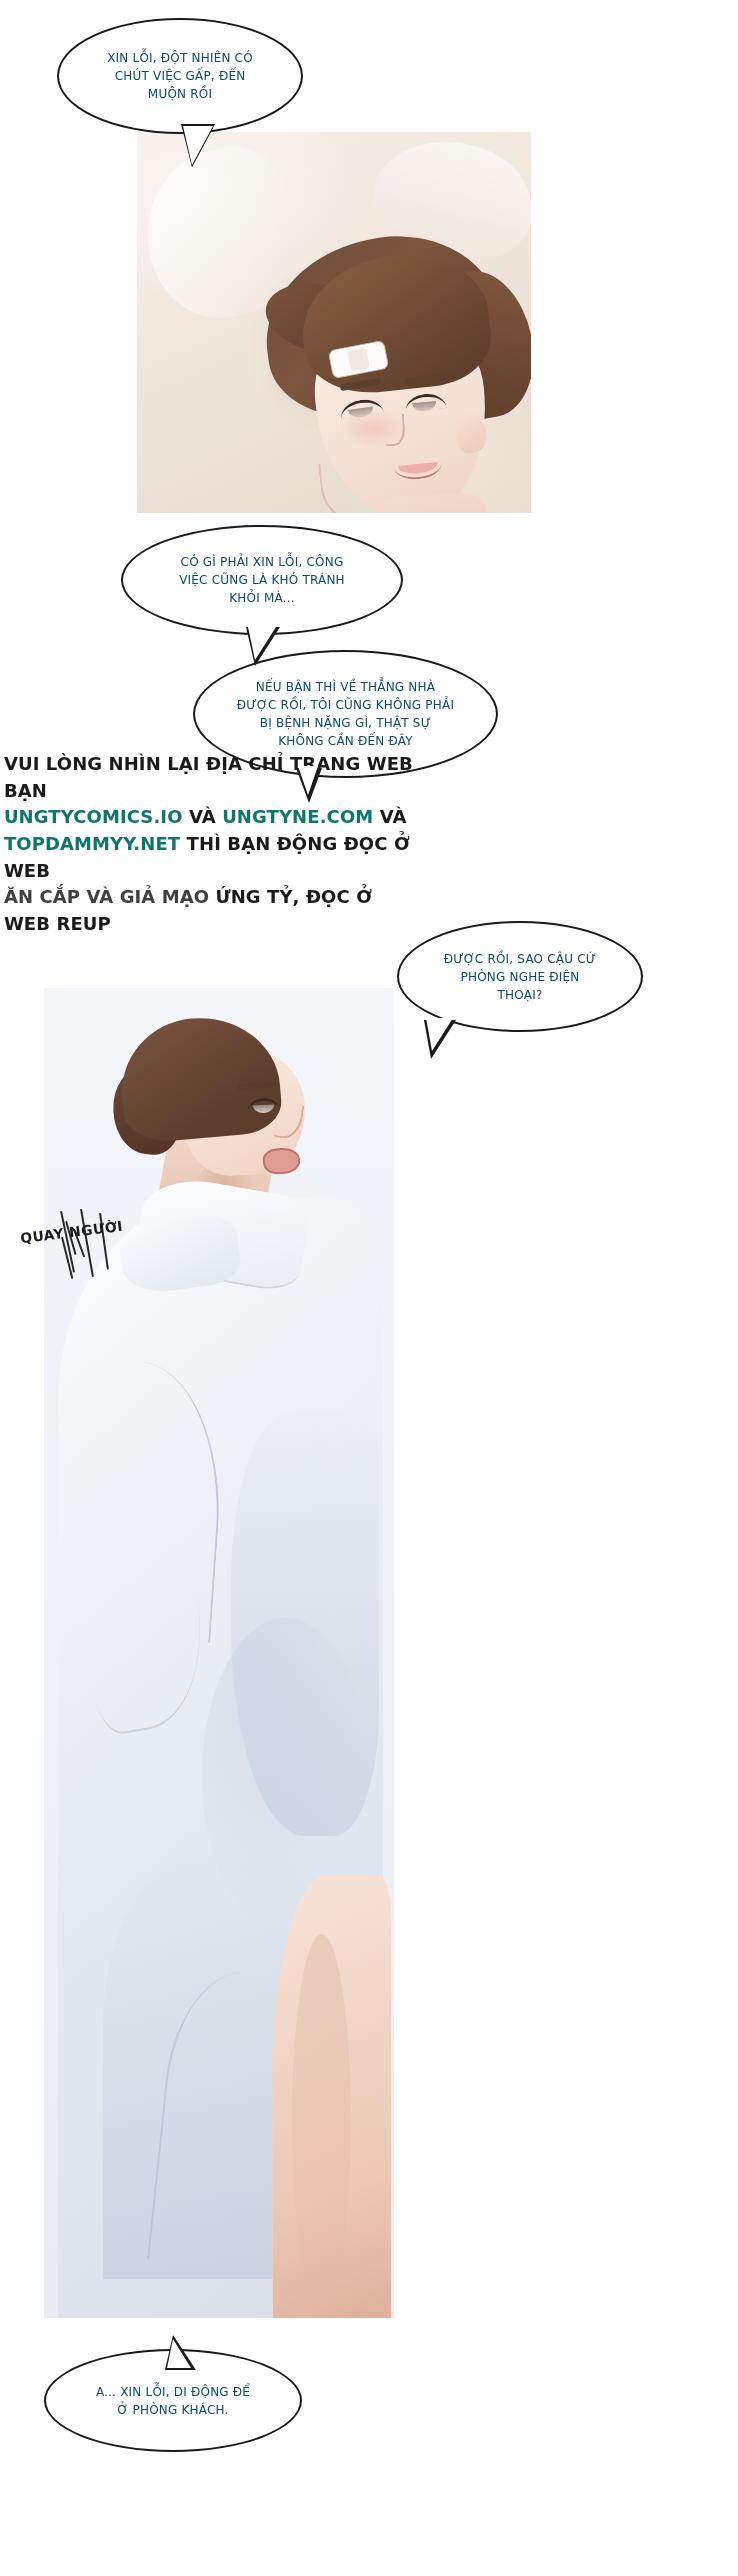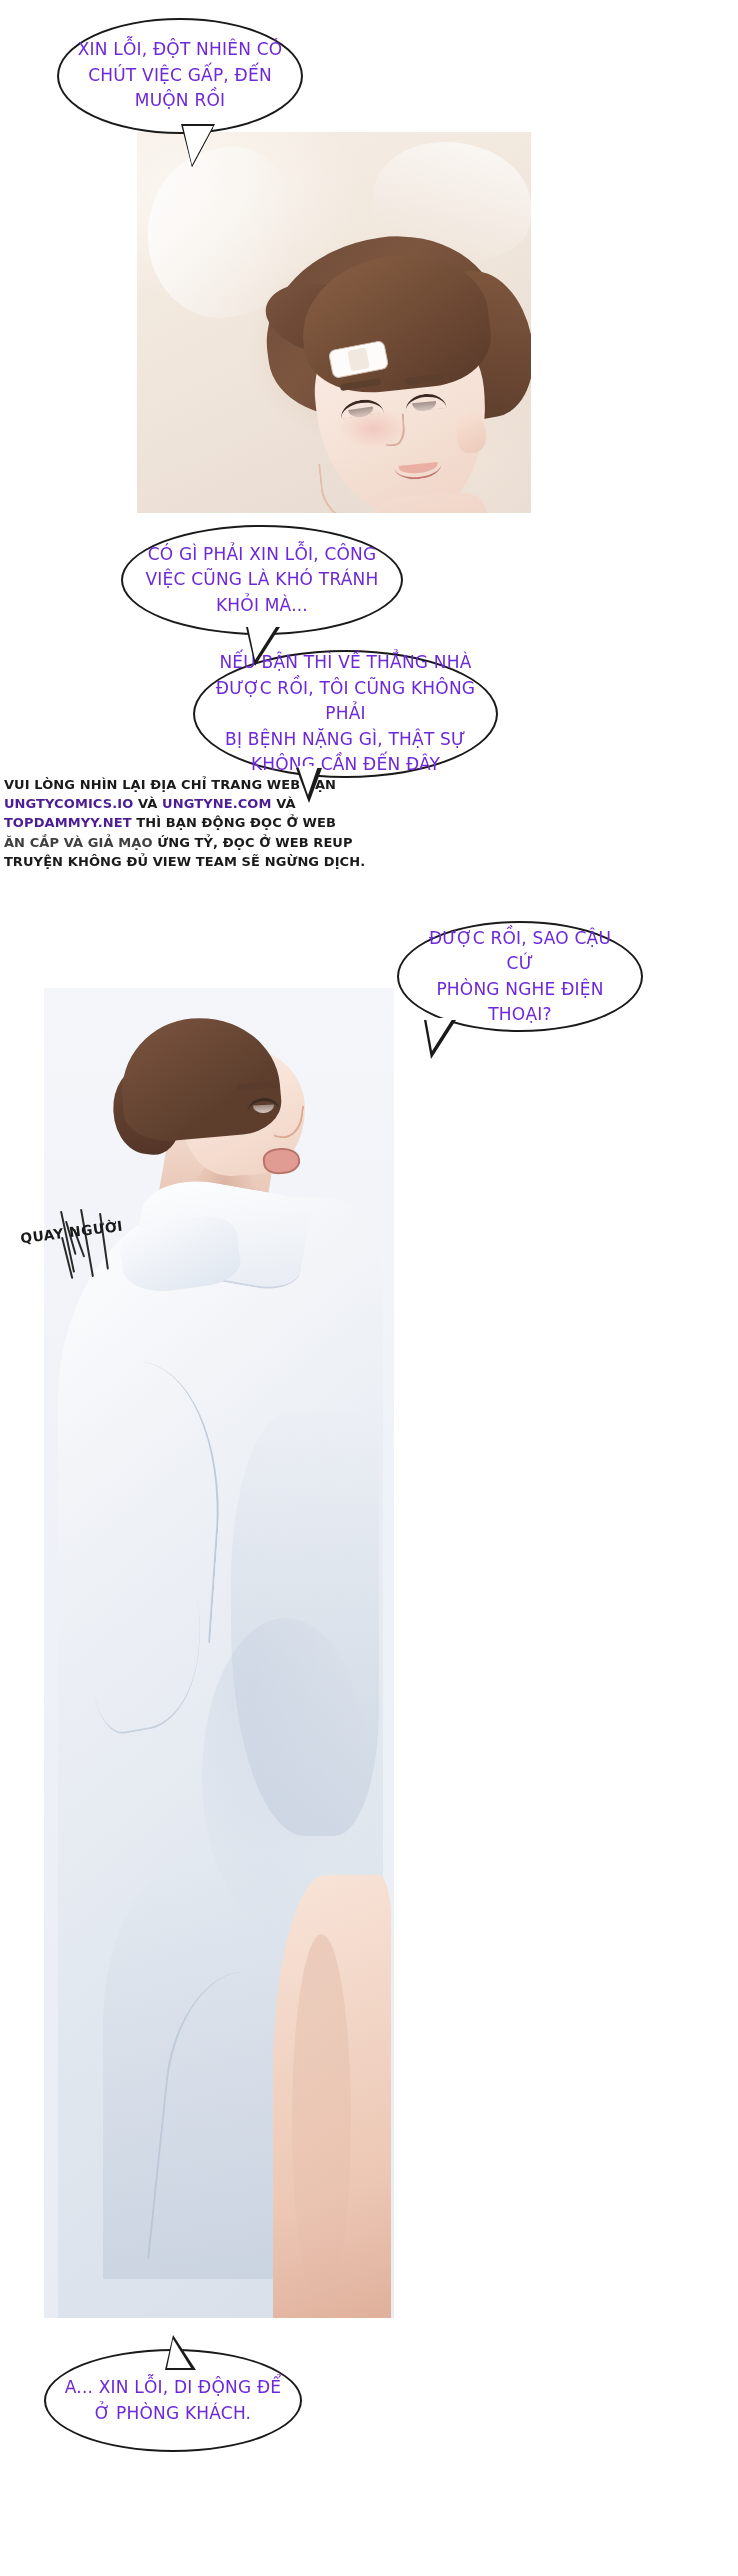--- a/index.html
+++ b/index.html
@@ -29,23 +29,23 @@
     border-radius: 50% / 50%;
     display: flex;
     align-items: center;
     justify-content: center;
     text-align: center;
     box-sizing: border-box;
     padding: 9.9px 17.7px;
   }
   .bubble .btext {
     font-family: "DejaVu Sans", sans-serif;
-    font-size: 17px;
+    font-size: 12px;
     line-height: 1.5;
-    color: #6d28d9;
+    color: #0c4a6e;
     letter-spacing: 0.2px;
     font-weight: 500;
     white-space: pre-line;
   }
   .tail {
     position: absolute;
     width: 0;
     height: 0;
   }
 
@@ -447,31 +447,31 @@
     font-size: 13.8px;
     font-weight: 700;
     color: #1a1a1a;
     letter-spacing: 0.5px;
     transform: rotate(-7deg);
   }
 
   
   #notice {
     position: absolute;
-    left: 3.9px; top: 775px;
+    left: 3.9px; top: 751px;
     width: 414px;
     font-family: "DejaVu Sans", sans-serif;
-    font-size: 13px;
+    font-size: 18px;
     line-height: 1.48;
     color: #1a1a1a;
     font-weight: 600;
     letter-spacing: 0.1px;
   }
   #notice .l { display: block; white-space: pre-wrap; }
-  .red { color: #4c1d95; }
+  .red { color: #0f766e; }
   .green { color: #404040; }
 </style>
 </head>
 <body>
 
 <div class="page">
 
   <div class="panel" id="panel1">
     <div class="p1 pillow"></div>
     <div class="p1 pillow-fold1"></div>
@@ -558,21 +558,20 @@
 ĐƯỢC RỒI, TÔI CŨNG KHÔNG PHẢI
 BỊ BỆNH NẶNG GÌ, THẬT SỰ
 KHÔNG CẦN ĐẾN ĐÂY</div>
   </div>
 
   <div id="notice">
     <span class="l">VUI LÒNG NHÌN LẠI ĐỊA CHỈ TRANG WEB BẠN</span>
     <span class="l"><span class="red">UNGTYCOMICS.IO</span><span> VÀ </span><span class="red">UNGTYNE.COM</span><span> VÀ</span></span>
     <span class="l"><span class="red">TOPDAMMYY.NET</span><span> THÌ BẠN ĐỘNG ĐỌC Ở WEB</span></span>
     <span class="l"><span class="green">ĂN CẮP VÀ GIẢ MẠO</span><span> ỨNG TỶ, ĐỌC Ở WEB REUP</span></span>
-    <span class="l">TRUYỆN KHÔNG ĐỦ VIEW TEAM SẼ NGỪNG DỊCH.</span>
   </div>
 
   <div class="tail" id="tail4outline"></div>
   <div class="tail" id="tail4"></div>
   <div class="bubble" id="bubble4">
     <div class="btext">ĐƯỢC RỒI, SAO CẬU CỨ
 PHÒNG NGHE ĐIỆN
 THOẠI?</div>
   </div>
 

